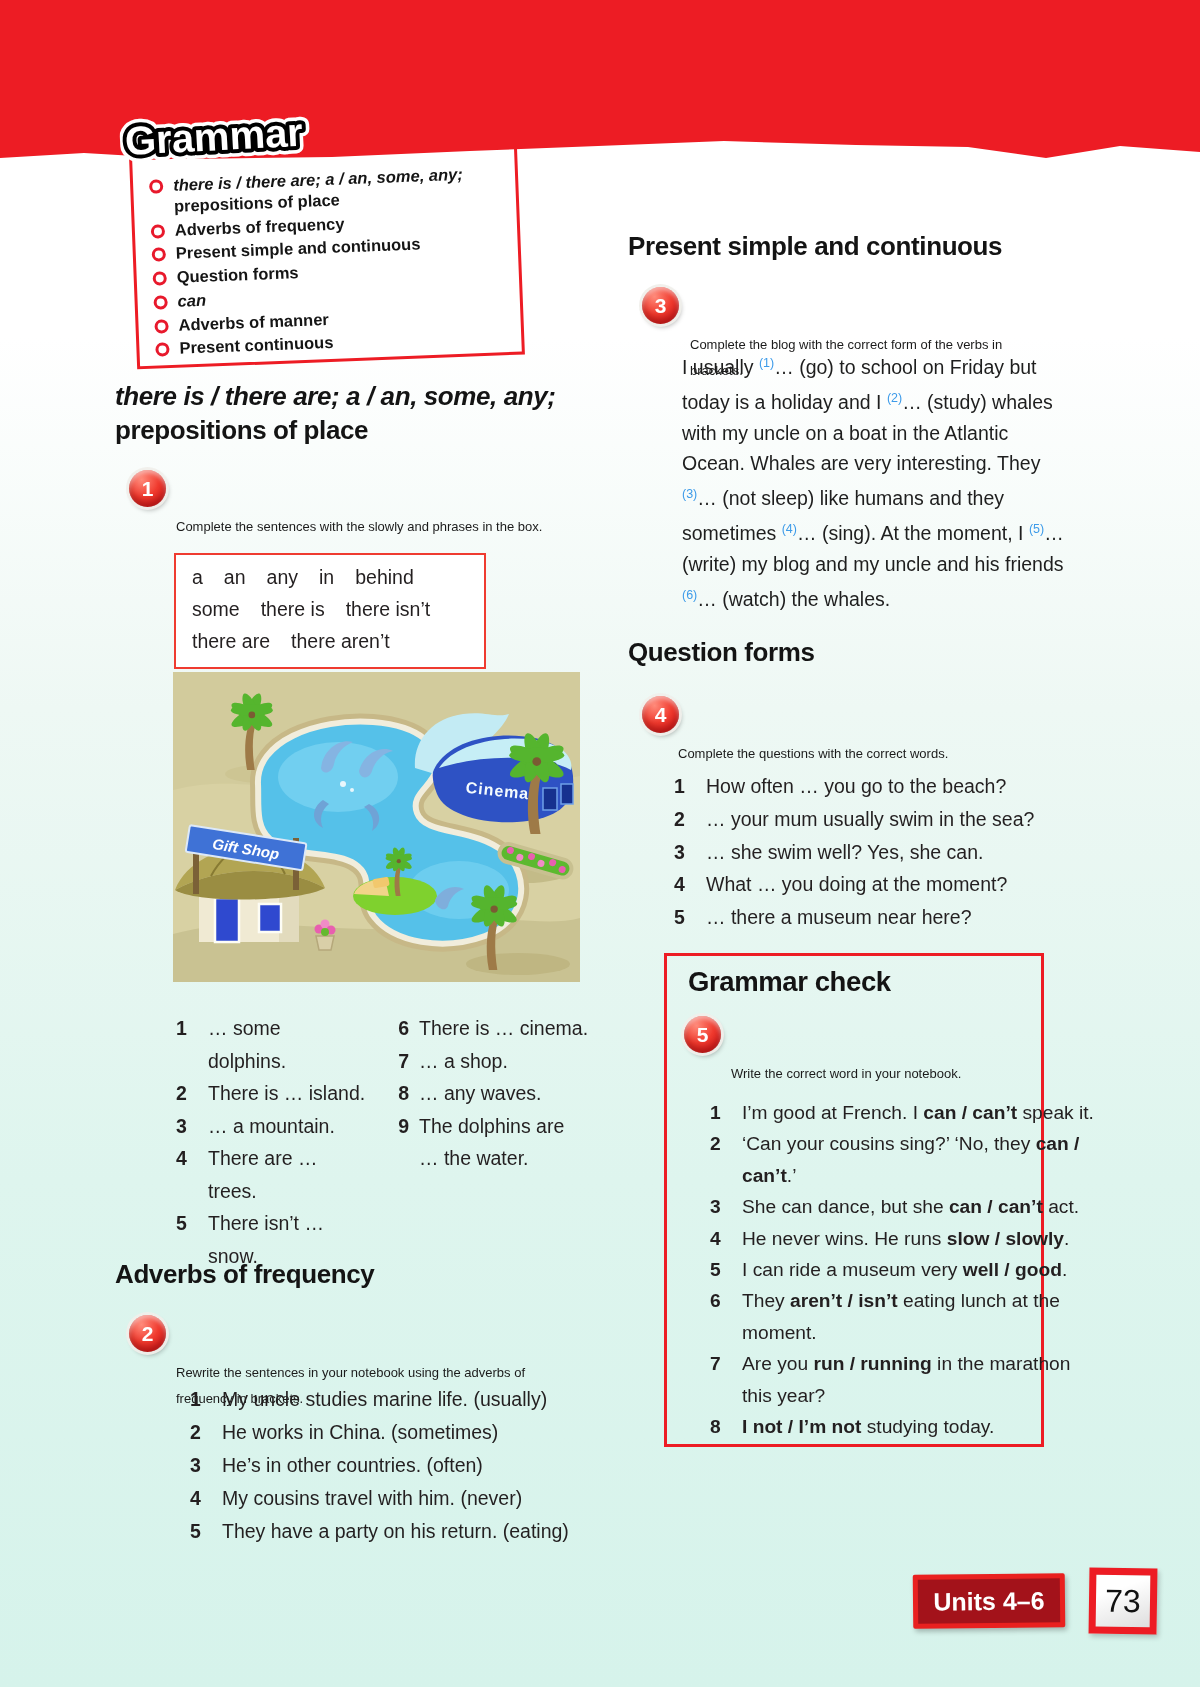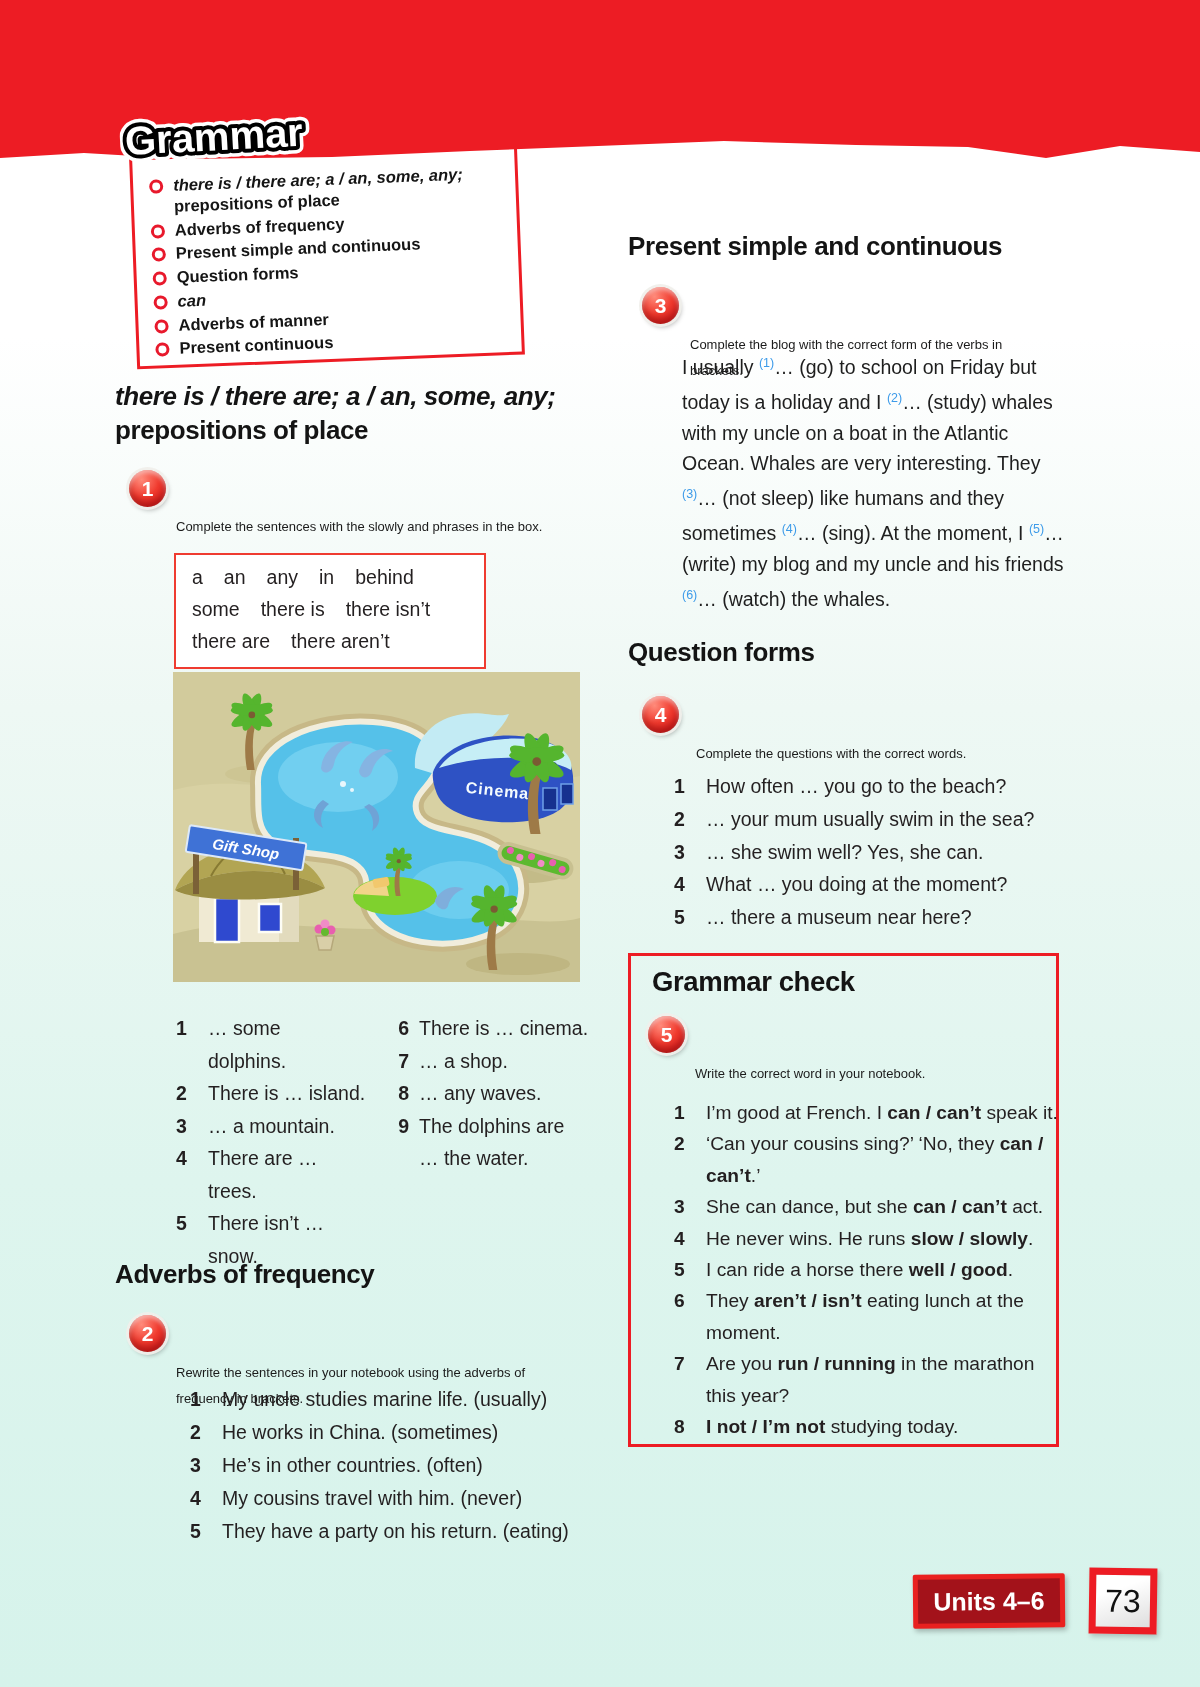--- a/index.html
+++ b/index.html
@@ -30,21 +30,21 @@
   .nrow .n{width:20px;flex:none;font-weight:bold;margin-right:12px;}
   .nrow .t{flex:1;}
   .ex1-list{position:absolute;left:176px;top:1012px;display:flex;gap:10px;}
   .ex1-list .col1{width:195px;}
   .ex1-list .col2{width:228px;}
   .col2 .n{width:28px;text-align:right;margin-right:10px;}
   .ex2-list{position:absolute;left:190px;top:1383px;width:440px;line-height:33px;}
   .blog{position:absolute;left:682px;top:348px;width:382px;font-size:19.5px;line-height:30.8px;color:#1e1e1e;}
   .sup{color:#3D9BE9;font-size:12.5px;vertical-align:7px;}
   .ex4-list{position:absolute;left:674px;top:770px;width:400px;line-height:32.8px;}
-  .gc-box{position:absolute;left:628px;top:953px;width:431px;height:494px;border:3.5px solid #ED1C24;box-sizing:border-box;z-index:1;}
+  .gc-box{position:absolute;left:664px;top:953px;width:380px;height:494px;border:3.5px solid #ED1C24;box-sizing:border-box;z-index:1;}
   .gc-title{position:absolute;left:21px;top:10px;font-size:27.5px;font-weight:bold;letter-spacing:-0.4px;color:#141414;}
   .gc-circle{left:17px;top:60px;}
   .gc-instr{left:64px;top:61px;width:300px;}
   .ex5-list{position:absolute;left:43px;top:141px;width:392px;font-size:19.2px;line-height:31.4px;}
   .footer-badge{position:absolute;left:913px;top:1574px;width:152px;height:54px;background:#A3121A;
                 border:5px solid #E9201F;box-sizing:border-box;display:flex;align-items:center;justify-content:center;
                 color:#fff;font-size:25px;font-weight:bold;transform:rotate(-0.6deg);border-radius:2px;
                 box-shadow:2px 3px 5px rgba(0,0,0,.25);}
   .page-num{position:absolute;left:1089px;top:1568px;width:68px;height:66px;border:7px solid #ED1C24;box-sizing:border-box;
             background:linear-gradient(160deg,#ffffff 30%,#dedede 100%);display:flex;align-items:center;justify-content:center;
@@ -286,21 +286,21 @@
       </div>
     </div>
 
   <div class="section-h" style="left:628px;top:230px;">Present simple and continuous</div>
   <div class="circle" style="left:642px;top:287px;">3</div>
   <div class="instr" style="left:690px;top:288px;width:362px;">Complete the blog with the correct form of the verbs in brackets.</div>
   <div class="blog"><span>I usually </span><span class="sup">(1)</span><span>… (go) to school on Friday but today is a holiday and I </span><span class="sup">(2)</span><span>… (study) whales with my uncle on a boat in the Atlantic Ocean. Whales are very interesting. They </span><span class="sup">(3)</span><span>… (not sleep) like humans and they sometimes </span><span class="sup">(4)</span><span>… (sing). At the moment, I </span><span class="sup">(5)</span><span>… (write) my blog and my uncle and his friends </span><span class="sup">(6)</span><span>… (watch) the whales.</span></div>
 
   <div class="section-h" style="left:628px;top:636px;">Question forms</div>
   <div class="circle" style="left:642px;top:696px;">4</div>
-  <div class="instr" style="left:696px;top:697px;width:375px;">Complete the questions with the correct words.</div>
+  <div class="instr" style="left:678px;top:697px;width:375px;">Complete the questions with the correct words.</div>
   <div class="ex4-list nlist">
       <div class="nrow">
         <span class="n">1</span>
         <div class="t">How often … you go to the beach?</div>
       </div>
       <div class="nrow">
         <span class="n">2</span>
         <div class="t">… your mum usually swim in the sea?</div>
       </div>
       <div class="nrow">
@@ -333,21 +333,21 @@
         <div class="nrow">
           <span class="n">3</span>
           <div class="t"><span>She can dance, but she </span><span class="b">can / can’t</span><span> act.</span></div>
         </div>
         <div class="nrow">
           <span class="n">4</span>
           <div class="t"><span>He never wins. He runs </span><span class="b">slow / slowly</span><span>.</span></div>
         </div>
         <div class="nrow">
           <span class="n">5</span>
-          <div class="t"><span>I can ride a horse there </span><span class="b">well / good</span><span>.</span></div>
+          <div class="t"><span>I can ride a museum very </span><span class="b">well / good</span><span>.</span></div>
         </div>
         <div class="nrow">
           <span class="n">6</span>
           <div class="t"><span>They </span><span class="b">aren’t / isn’t</span><span> eating lunch at the moment.</span></div>
         </div>
         <div class="nrow">
           <span class="n">7</span>
           <div class="t"><span>Are you </span><span class="b">run / running</span><span> in the marathon this year?</span></div>
         </div>
         <div class="nrow">

